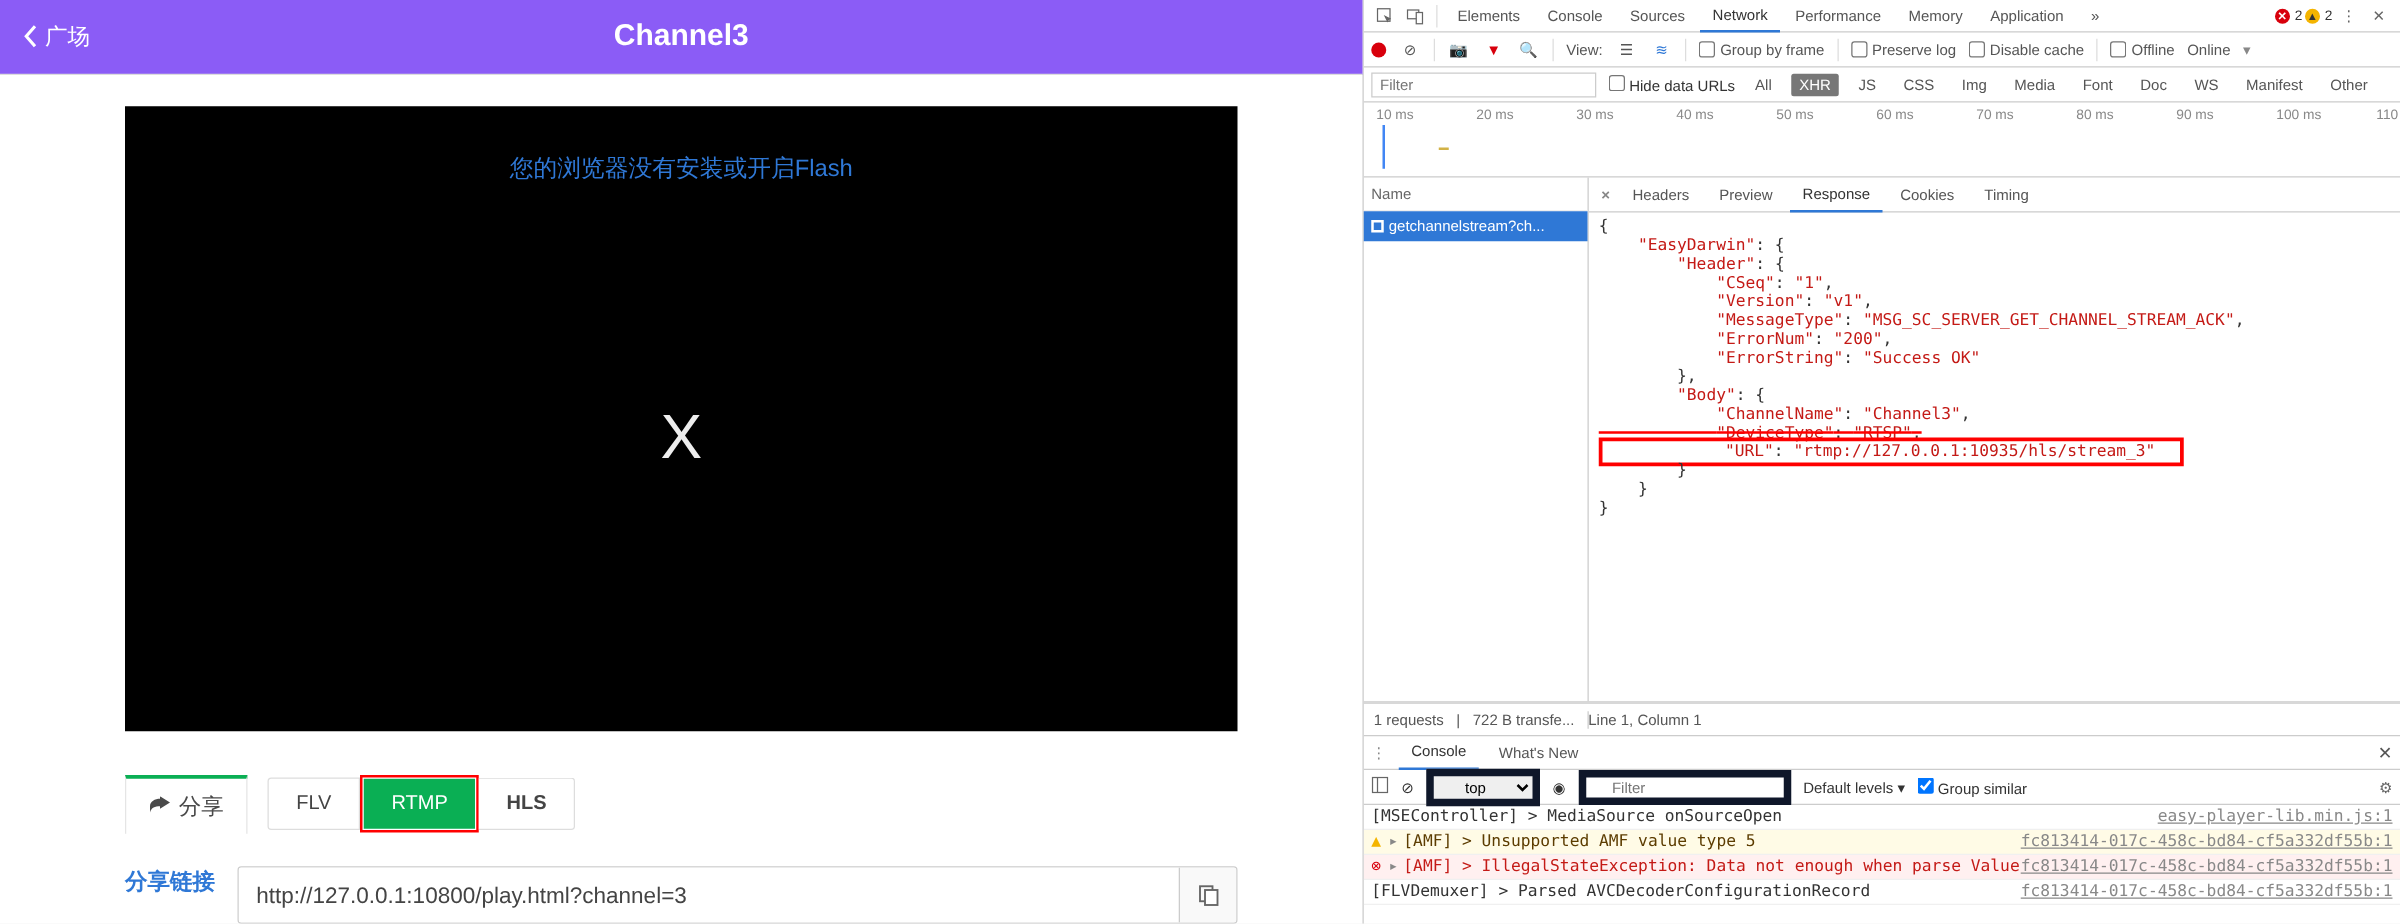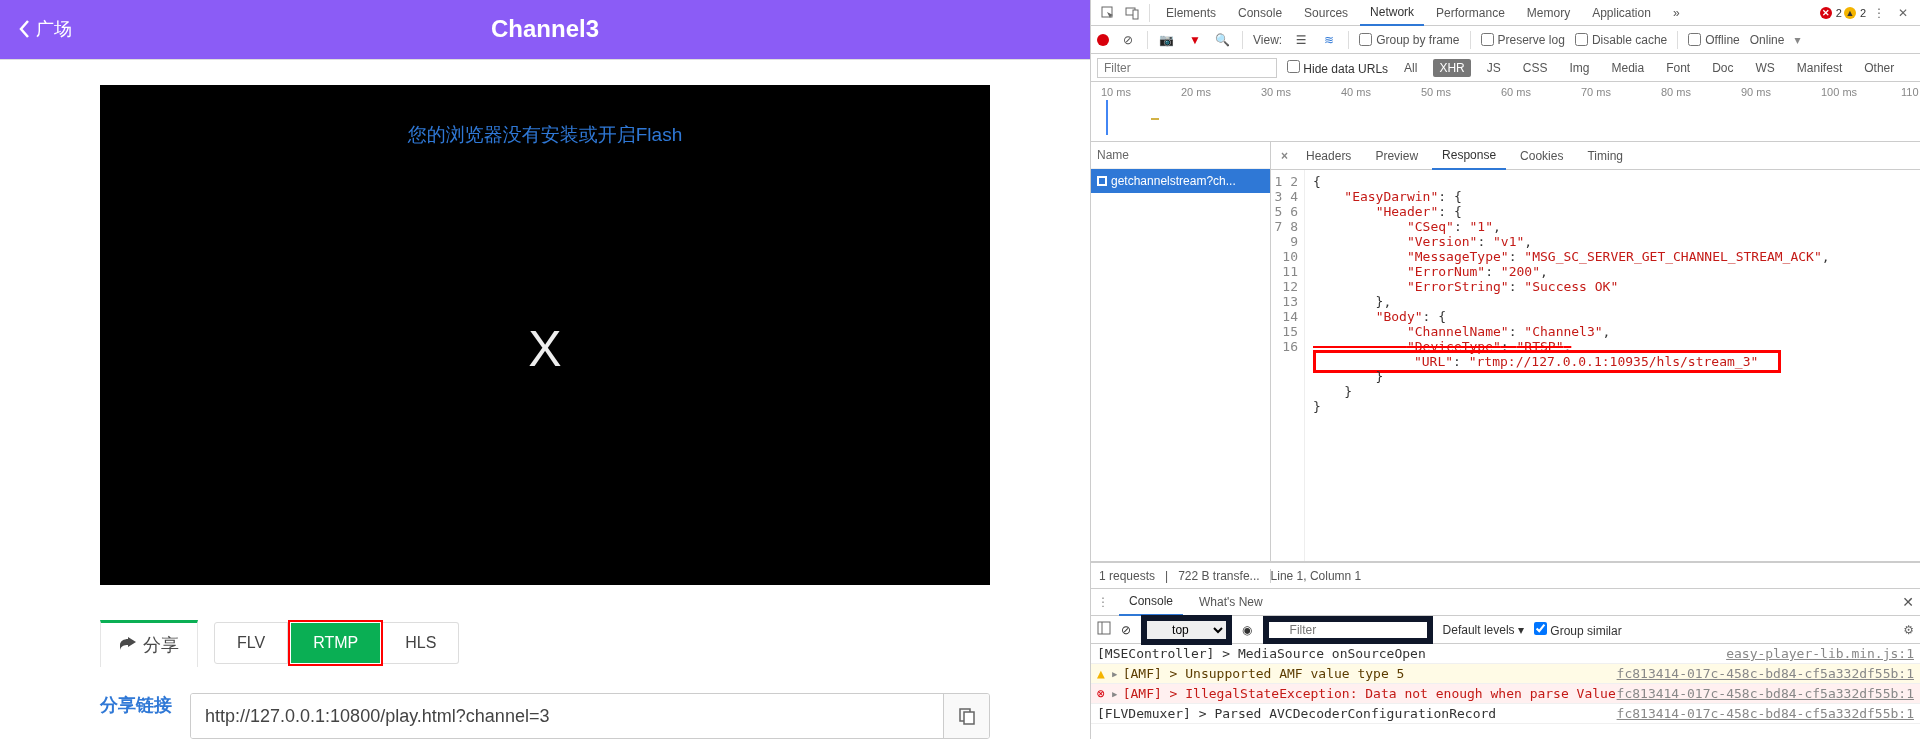--- a/index.html
+++ b/index.html
@@ -129,21 +129,21 @@
     <div class="share-tab">
       <svg viewBox="0 0 18 16">
           <path d="M1 8c0-4 4-6 8-6v-2l8 5-8 5V8c-4 0-7 1-8 5V8z" fill="#4a4a4a"></path>
         </svg>
       <span>分享</span>
     </div>
     <div class="fmt-btn" style="border:1px solid #ddd;border-radius:3px 0 0 3px;">FLV</div>
     <span class="highlight-box" style="margin-left:-16px;">
       <div class="fmt-btn active">RTMP</div>
     </span>
-    <div class="fmt-btn" style="margin-left:-16px;border:1px solid #ddd;border-left:none;border-radius:0 3px 3px 0;">HLS</div>
+    <div class="fmt-btn" style="margin-left:-16px;border:1px solid #ddd;border-left:none;border-radius:0 3px 3px 0;font-weight:bold;">HLS</div>
   </div>
 
   <div class="link-row">
     <div class="link-label">分享链接</div>
     <div class="link-input-wrap">
       <input class="link-input" value="http://127.0.0.1:10800/play.html?channel=3" style="">
       <div class="copy-btn">
         <svg viewBox="0 0 18 18">
             <rect x="2" y="2" width="10" height="12" fill="none" stroke="#666" stroke-width="1.5"></rect>
             <rect x="6" y="5" width="10" height="12" fill="#fff" stroke="#666" stroke-width="1.5"></rect>
@@ -269,37 +269,20 @@
     <div class="dt-detail">
       <div class="dt-detail-tabs">
         <span class="close">×</span>
         <span class="tab">Headers</span>
         <span class="tab">Preview</span>
         <span class="tab active">Response</span>
         <span class="tab">Cookies</span>
         <span class="tab">Timing</span>
       </div>
       <div class="dt-response">
-        <div class="dt-gutter" id="resp-gutter">1
-2
-3
-4
-5
-6
-7
-8
-9
-10
-11
-12
-13
-14
-15
-16
-</div>
         <div class="dt-code" id="resp-code">{
     <span class="str">"EasyDarwin"</span>: {
         <span class="str">"Header"</span>: {
             <span class="str">"CSeq"</span>: <span class="str">"1"</span>,
             <span class="str">"Version"</span>: <span class="str">"v1"</span>,
             <span class="str">"MessageType"</span>: <span class="str">"MSG_SC_SERVER_GET_CHANNEL_STREAM_ACK"</span>,
             <span class="str">"ErrorNum"</span>: <span class="str">"200"</span>,
             <span class="str">"ErrorString"</span>: <span class="str">"Success OK"</span>
         },
         <span class="str">"Body"</span>: {

